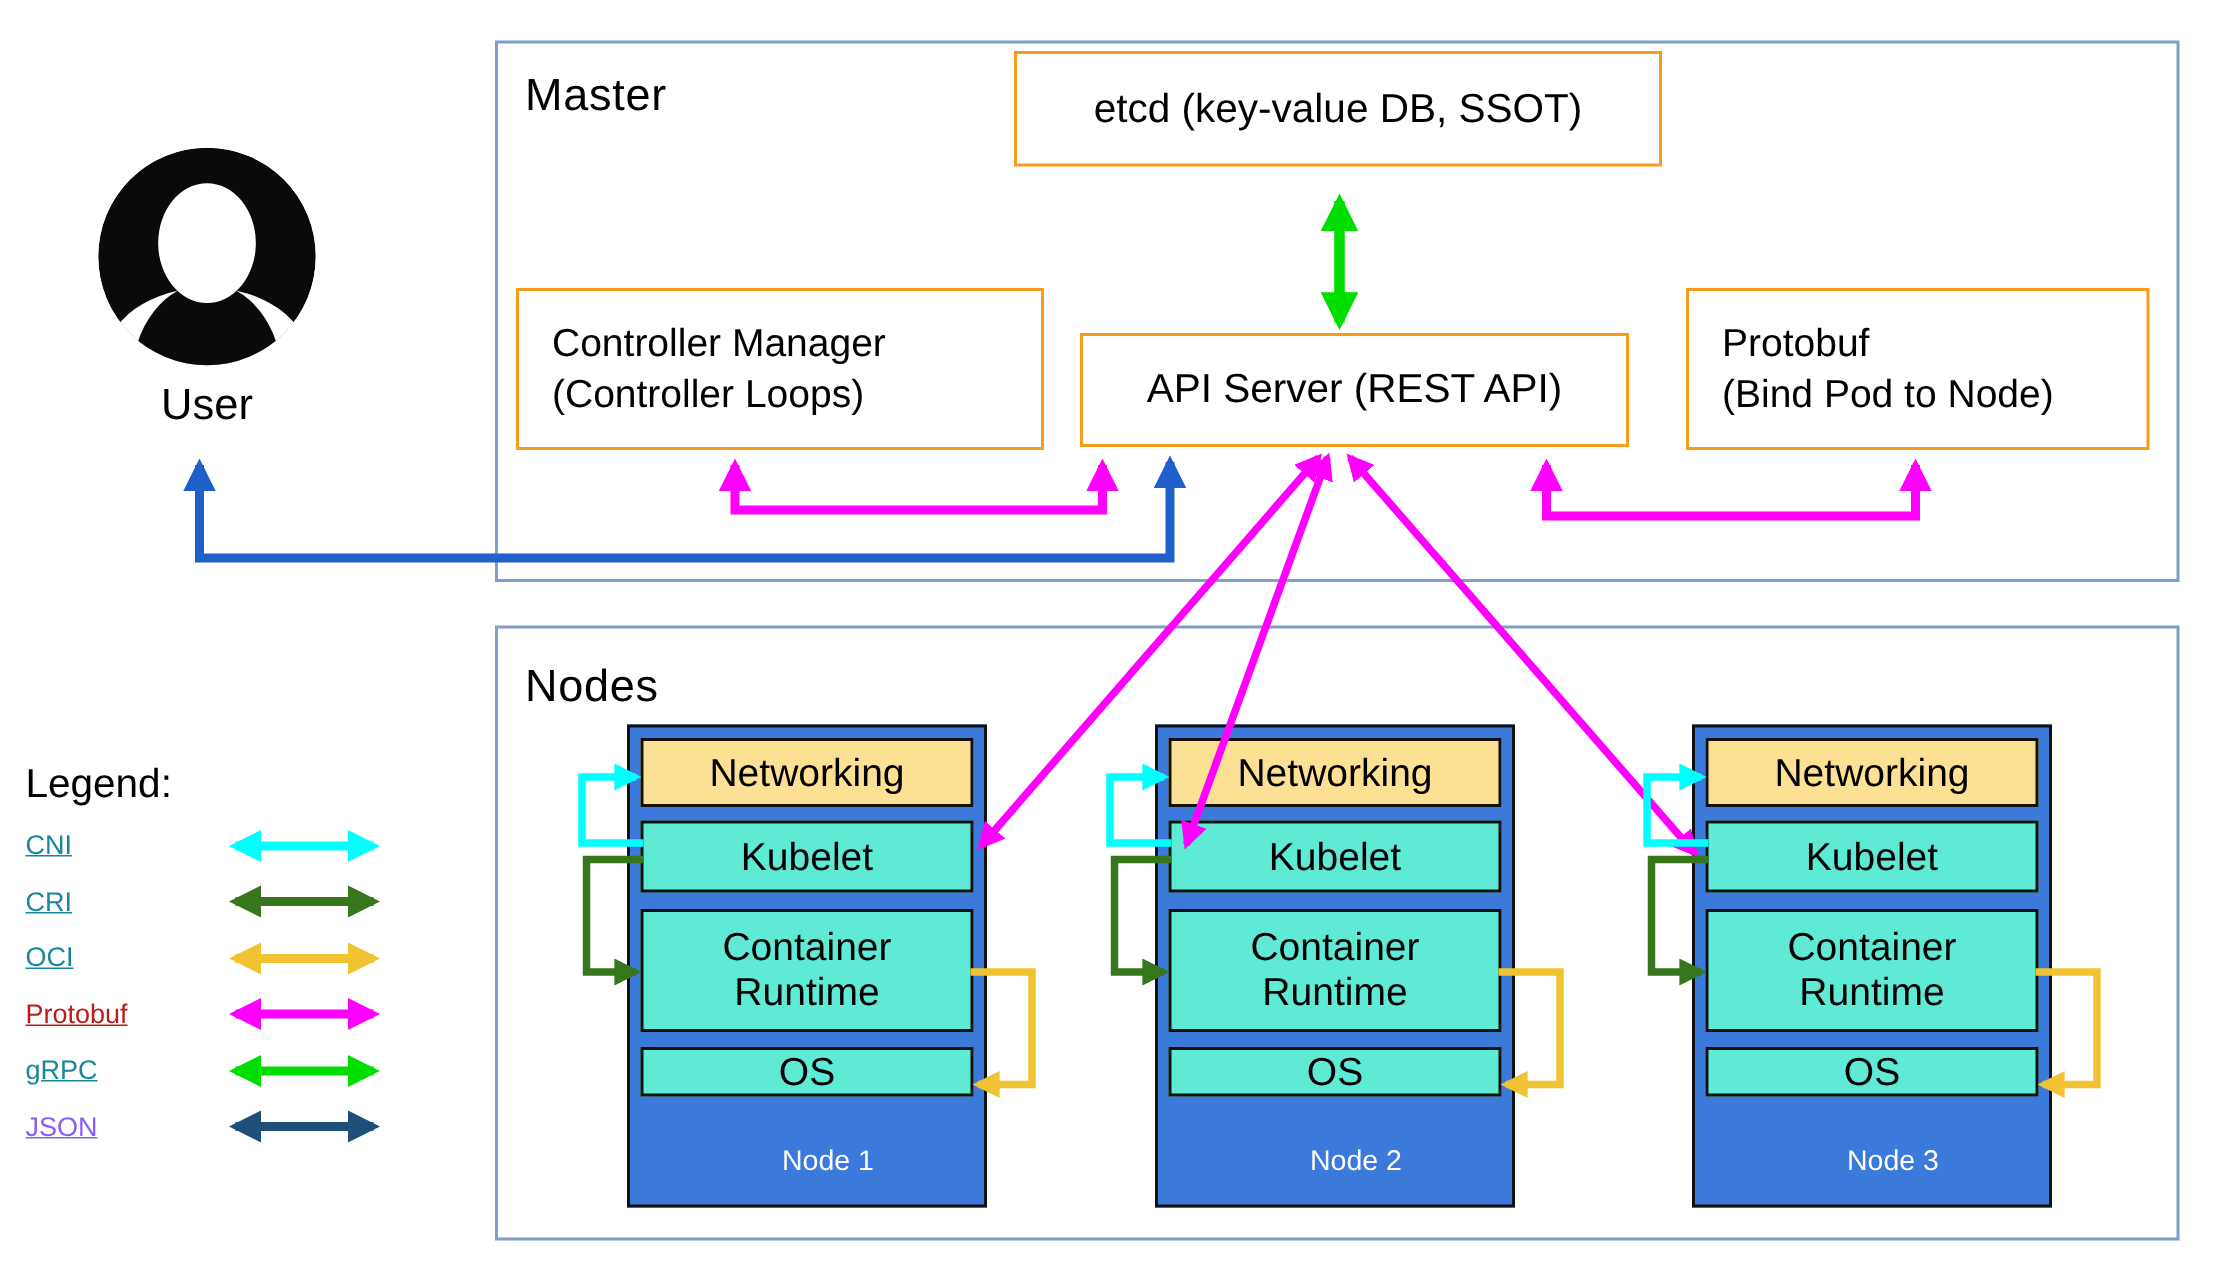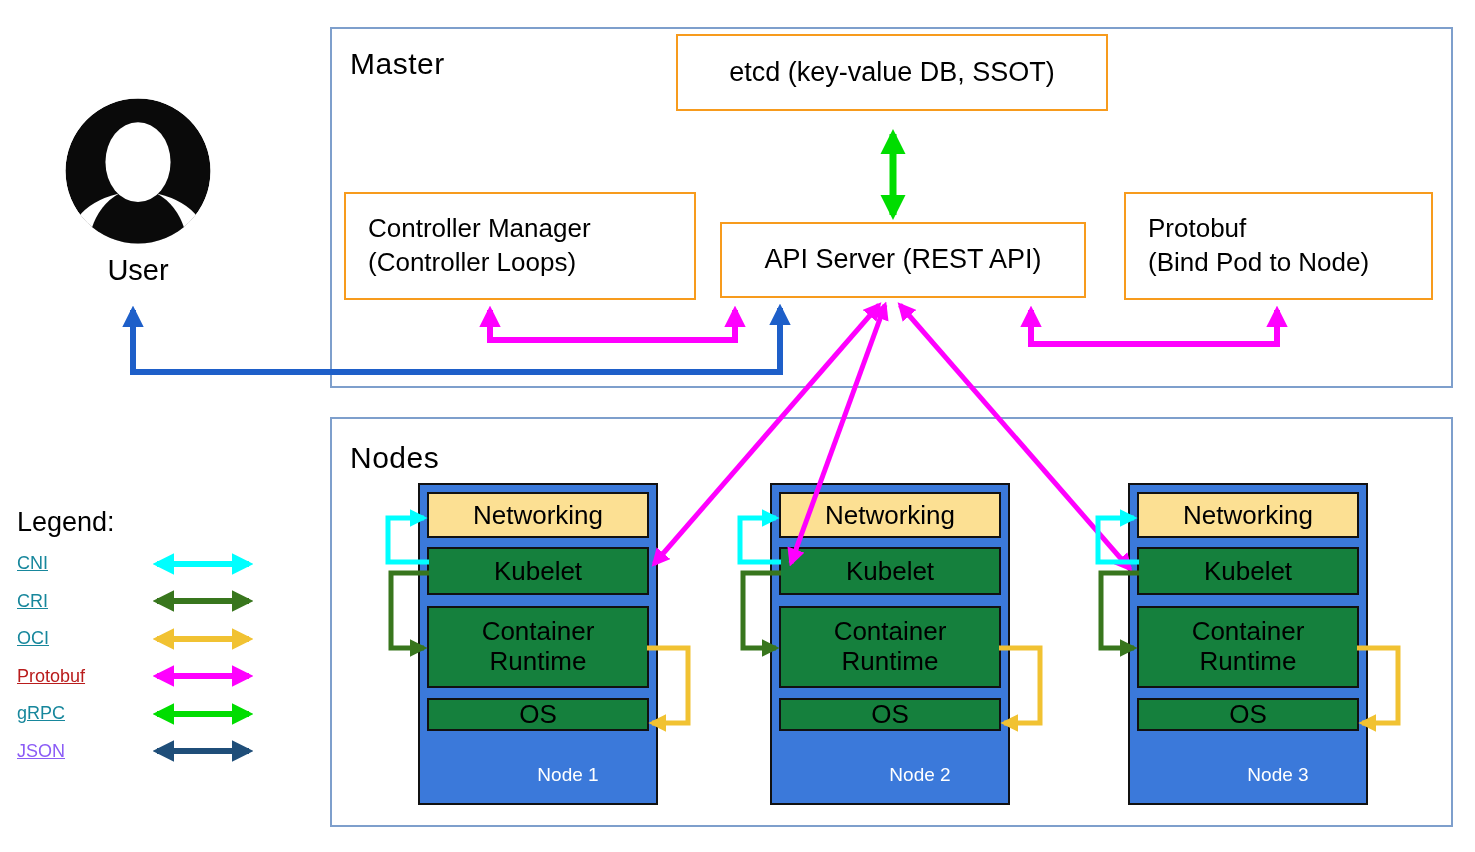--- a/index.html
+++ b/index.html
@@ -21,30 +21,30 @@
   #etcd-box{left:676px;top:34px;width:432px;height:77px;font-size:27px;}
   #controller-manager-box{left:344px;top:192px;width:352px;height:108px;}
   #api-server-box{left:708px;top:222px;width:366px;height:76px;font-size:27px;margin-left:12px;}
   #scheduler-box{left:1124px;top:192px;width:309px;height:108px;}
 
   #user-icon{position:absolute;left:64px;top:97px;}
   #user-label{position:absolute;left:63px;top:254px;width:150px;text-align:center;font-size:29px;}
 
   .node{position:absolute;top:483px;width:240px;height:322px;border:2px solid #111;box-sizing:border-box;}
   #node-1{left:418px;} #node-2{left:770px;} #node-3{left:1128px;}
-  .layer{position:absolute;left:7px;width:222px;background:#15803d;border:2px solid #111;box-sizing:border-box;
+  .layer{position:absolute;left:7px;width:222px;background:#5eead4;border:2px solid #111;box-sizing:border-box;
     display:flex;align-items:center;justify-content:center;font-size:26px;text-align:center;}
   .layer.networking{top:7px;height:46px;}
   .layer.kubelet{top:62px;height:48px;}
   .layer.runtime{top:121px;height:82px;line-height:1.15;}
   .layer.runtime span{display:block;max-width:170px;}
   .layer.os{top:213px;height:33px;}
   .node-label{position:absolute;left:0;right:0;top:746px;height:57px;display:flex;align-items:center;
     justify-content:center;color:#fff;font-size:19px;}
-  .node-label-box{position:absolute;left:0;width:268px;padding-left:16px;}
+  .node-label-box{position:absolute;left:0;width:268px;}
 
   #legend{position:absolute;left:17px;top:505px;}
   #legend-title{font-size:27px;height:40px;line-height:34px;}
   .legend-row{display:flex;align-items:center;height:37.5px;}
   .legend-row a{font-size:18px;text-decoration:underline;width:128px;flex-shrink:0;cursor:pointer;}
   .legend-arrow{width:116px;height:26px;display:block;}
 
   #arrow-overlay{position:absolute;left:0;top:0;width:1475px;height:852px;pointer-events:none;z-index:5;}
   #arrow-overlay path, .legend-arrow line{fill:none;}
 </style>

